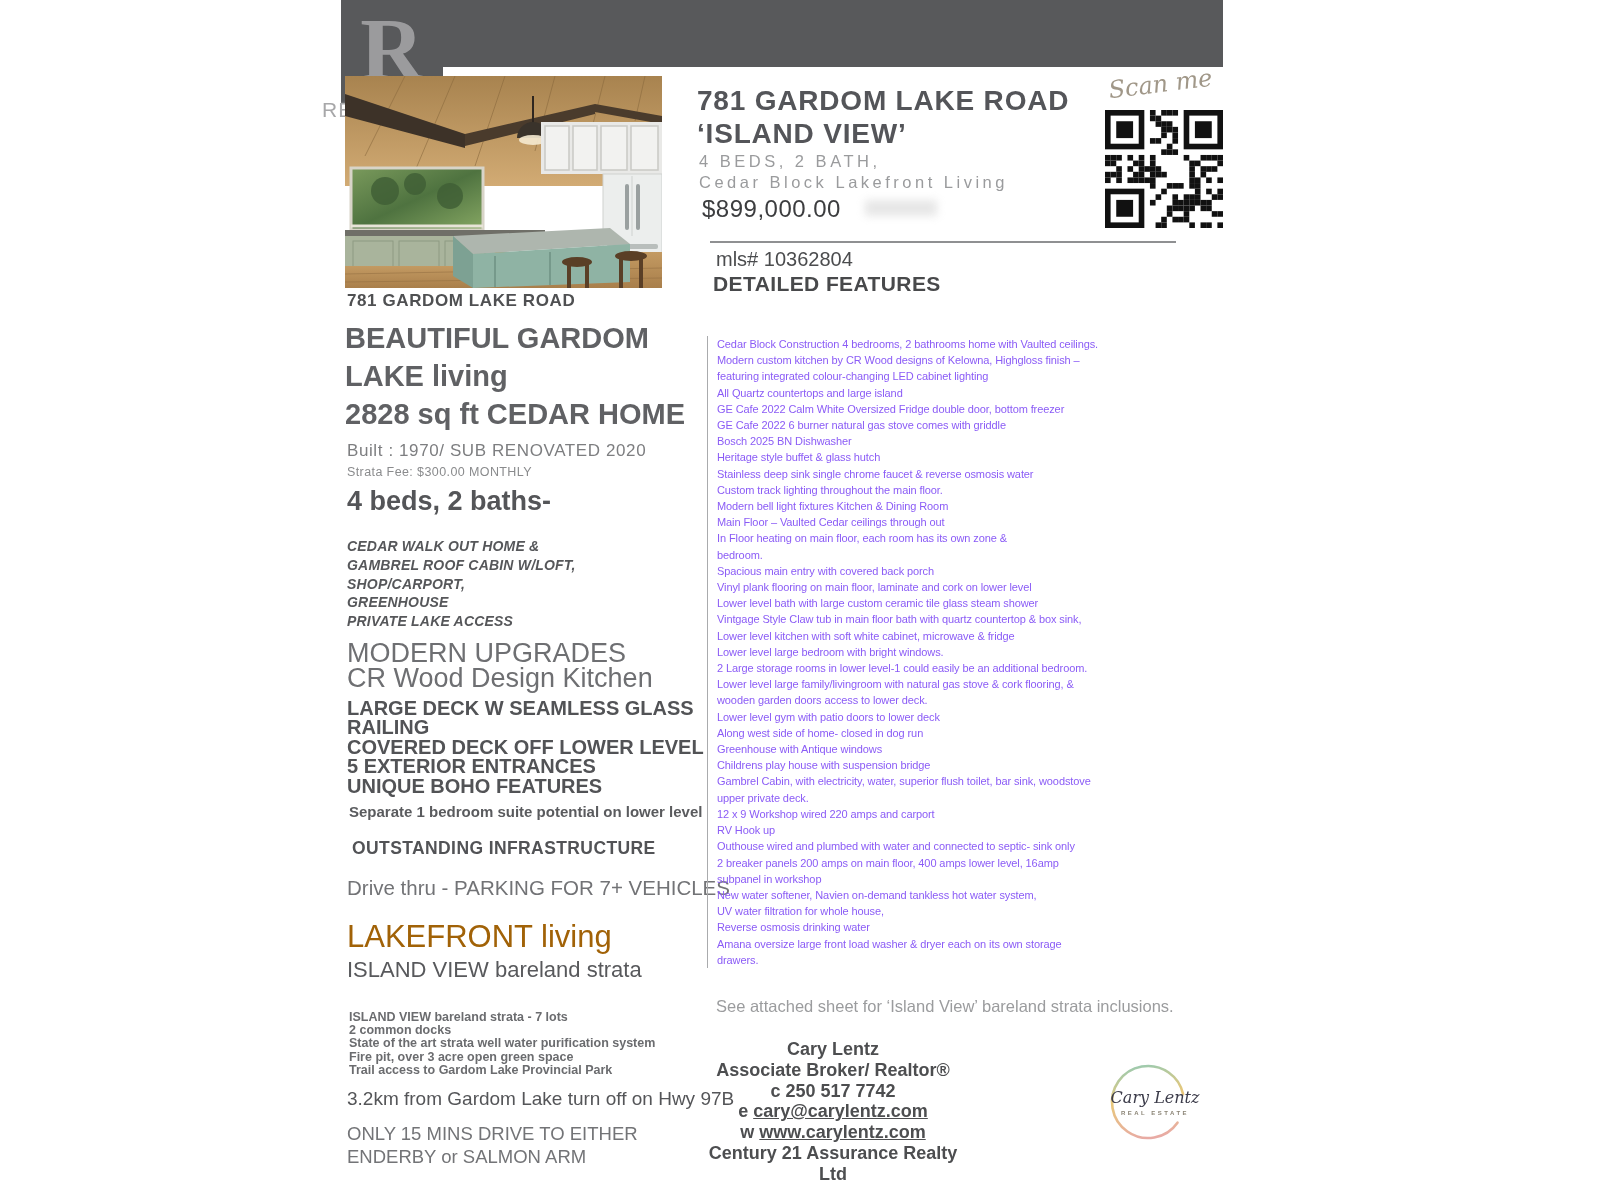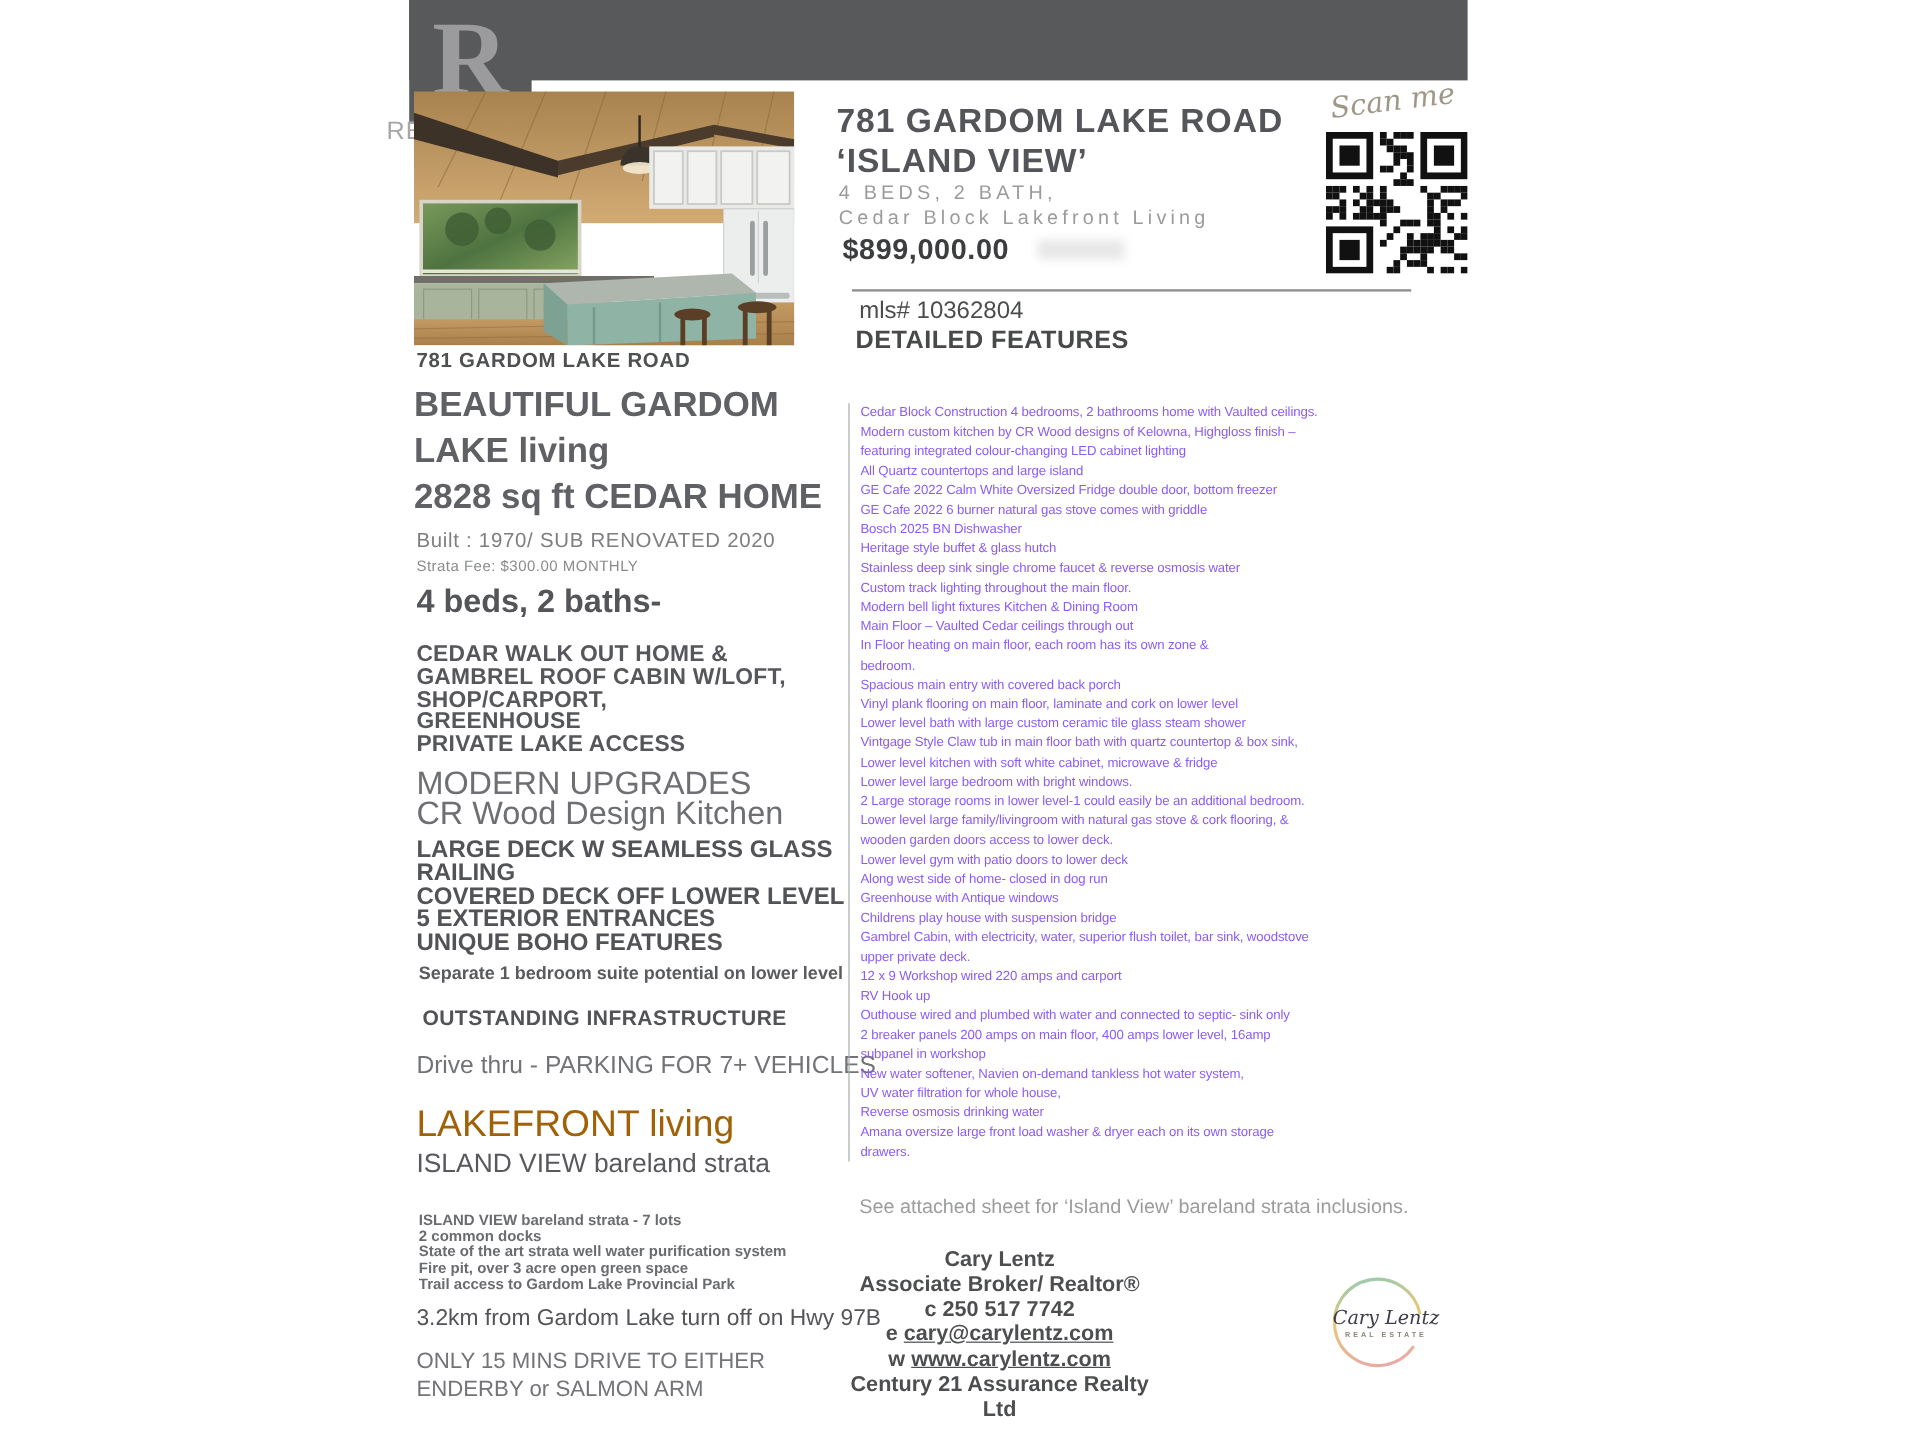--- a/index.html
+++ b/index.html
@@ -12,35 +12,35 @@
   .rlogo-word{left:322px;top:98px;width:130px;font-size:21px;letter-spacing:1px;color:#a7a7a9;font-weight:400;text-shadow:0 0 2px rgba(255,255,255,.5);}
   .rlogo-word sup{font-size:10px;}
   
   .photo{left:345px;top:76px;width:317px;height:212px;overflow:hidden;}
   .photo-caption{left:347px;top:291px;font-size:17px;font-weight:700;letter-spacing:.6px;color:#4f5052;}
   
   .headline{left:345px;top:319px;font-size:29px;line-height:38px;font-weight:700;color:#606164;}
   .builtline{left:347px;top:441px;font-size:17px;letter-spacing:.6px;color:#7d7e80;}
   .stratafee{left:347px;top:465px;font-size:12.5px;letter-spacing:.4px;color:#8a8b8d;}
   .bedsbaths{left:347px;top:486px;font-size:27px;font-weight:700;color:#545558;}
-  .cedarblock{left:347px;top:537px;font-size:19px;line-height:18.8px;font-weight:700;letter-spacing:.2px;color:#56575a;}
+  .cedarblock{left:347px;top:537px;font-size:14px;line-height:18.8px;font-weight:700;letter-spacing:.2px;color:#56575a;font-style:italic;}
   .upgrades{left:347px;top:641px;font-size:27px;line-height:24.5px;font-weight:400;color:#6e6f72;}
   .deckblock{left:347px;top:699px;font-size:20px;line-height:19.4px;font-weight:700;color:#525356;}
   .suitenote{left:349px;top:803px;font-size:15px;font-weight:700;color:#5a5b5e;}
   .outstanding{left:352px;top:838px;font-size:17.5px;font-weight:700;letter-spacing:.4px;color:#525356;}
   .parking{left:347px;top:876px;font-size:20.5px;font-weight:400;color:#727376;}
   .lakefront1{left:347px;top:919px;font-size:31px;font-weight:400;color:#a16207;}
   .lakefront2{left:347px;top:957px;font-size:22px;font-weight:400;color:#58595c;}
   .stratasmall{left:349px;top:1011px;font-size:12.5px;line-height:13.2px;font-weight:700;color:#6b6c6f;}
   .distance{left:347px;top:1088px;font-size:19px;font-weight:400;color:#545558;}
   .drivetime{left:347px;top:1122px;font-size:18.5px;line-height:23px;font-weight:400;color:#737477;}
   
   .rtitle{left:697px;top:84px;font-size:28px;line-height:33px;font-weight:700;letter-spacing:.8px;color:#545559;}
   .rsub{left:699px;top:151px;font-size:16.5px;line-height:20.5px;letter-spacing:3.5px;color:#9a9b9d;}
-  .price{left:702px;top:195px;font-size:24px;font-weight:700;letter-spacing:.5px;color:#3c3d3f;}
+  .price{left:702px;top:195px;font-size:24px;font-weight:400;letter-spacing:.5px;color:#3c3d3f;}
   .smudge{left:865px;top:200px;width:72px;height:16px;background:#c9c9c9;filter:blur(4px);opacity:.45;}
   .scanme{left:1093px;top:70px;width:135px;text-align:center;font-family:"DejaVu Serif",serif;font-style:italic;font-size:24px;color:#a09788;transform:rotate(-7deg);}
   .qr{left:1105px;top:110px;width:118px;height:118px;}
   .divider{left:710px;top:241px;width:466px;height:2px;background:#8f9092;}
   .mls{left:716px;top:248px;font-size:20px;color:#4b4c4e;}
   .detailed{left:713px;top:272px;font-size:21px;font-weight:700;letter-spacing:.4px;color:#48494b;}
   .features{left:707px;top:336px;border-left:1.5px solid #aaabad;padding-left:9px;}
   .fline{font-size:11px;line-height:16.2px;white-space:nowrap;color:#8b5cf6;min-height:16.2px;letter-spacing:-.1px;}
   .seeattached{left:716px;top:997px;font-size:16.5px;color:#9b9c9e;}
   

